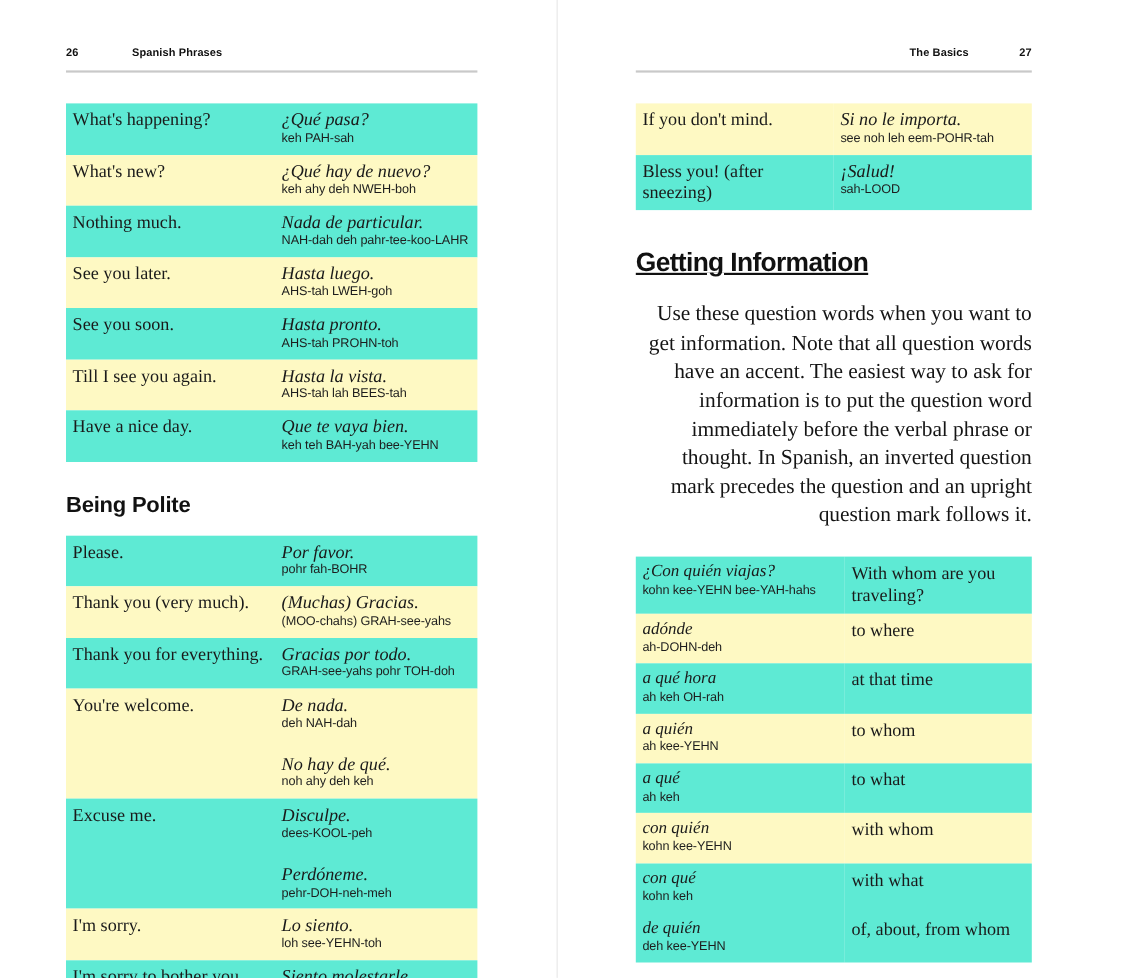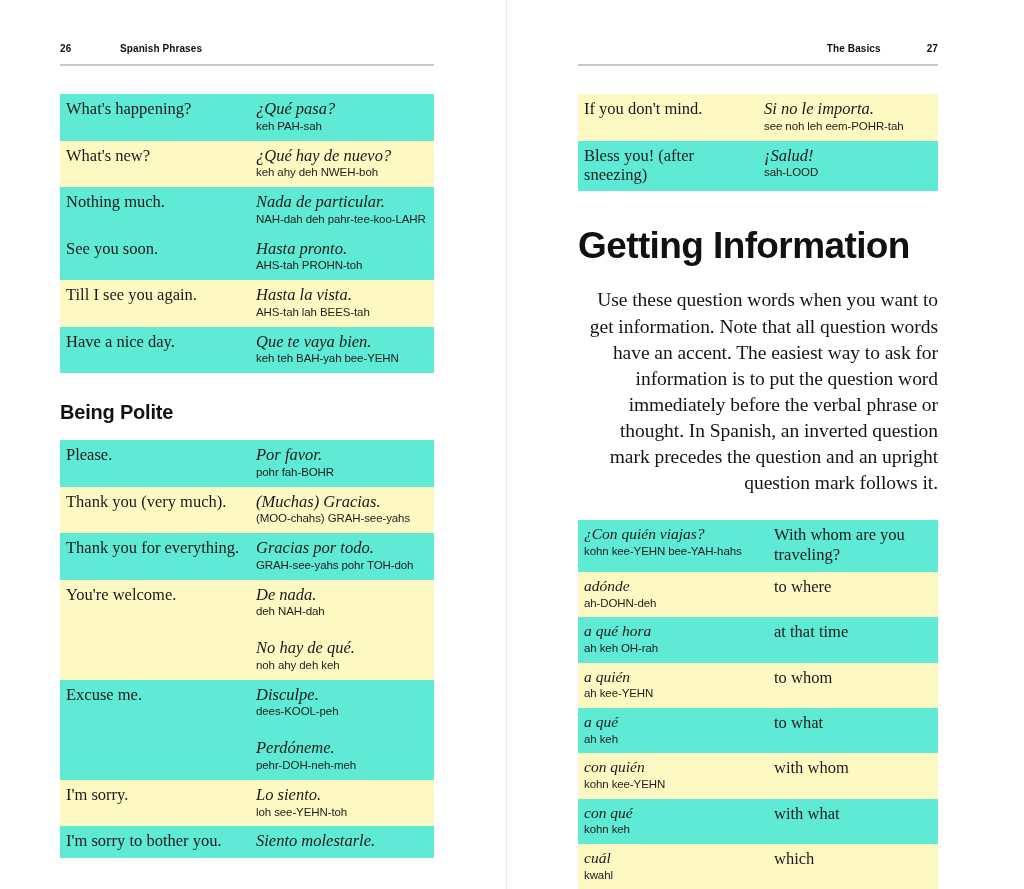--- a/index.html
+++ b/index.html
@@ -62,22 +62,23 @@
   
   h2.section {
     font-family: "Liberation Sans", "DejaVu Sans", sans-serif;
     font-weight: bold;
     font-size: 20px;
     letter-spacing: -0.2px;
     margin: 0;
     color: #111;
   }
   h2.big {
-    font-size: 37px;
+    font-size: 24px;
     letter-spacing: -0.6px;
+    text-decoration: underline;
   }
 
   
   p.body {
     font-size: 19.5px;
     line-height: 1.34;
     margin: 0;
     color: #141414;
     letter-spacing: -0.05px;
     text-align: right;
@@ -169,20 +170,29 @@
         </tr>
         <tr class="shaded">
           <td class="c1">
               <div class="eng">Nothing much.</div>
             </td>
           <td>
             <div class="esp">Nada de particular.</div>
             <div class="pron">NAH-dah deh pahr-tee-koo-LAHR</div>
           </td>
         </tr>
+        <tr>
+          <td class="c1">
+              <div class="eng">See you later.</div>
+            </td>
+          <td>
+            <div class="esp">Hasta luego.</div>
+            <div class="pron">AHS-tah LWEH-goh</div>
+          </td>
+        </tr>
         <tr class="shaded">
           <td class="c1">
               <div class="eng">See you soon.</div>
             </td>
           <td>
             <div class="esp">Hasta pronto.</div>
             <div class="pron">AHS-tah PROHN-toh</div>
           </td>
         </tr>
         <tr>
@@ -399,29 +409,20 @@
         </tr>
         <tr class="shaded">
           <td class="c1 qterm">
             <div class="esp">con qué</div>
             <div class="pron">kohn keh</div>
           </td>
           <td>
               <div class="eng">with what</div>
             </td>
         </tr>
-        <tr>
-          <td class="c1 qterm">
-            <div class="esp">cuál</div>
-            <div class="pron">kwahl</div>
-          </td>
-          <td>
-              <div class="eng">which</div>
-            </td>
-        </tr>
         <tr class="shaded">
           <td class="c1 qterm">
             <div class="esp">de quién</div>
             <div class="pron">deh kee-YEHN</div>
           </td>
           <td>
               <div class="eng">of, about, from whom</div>
             </td>
         </tr>
 

